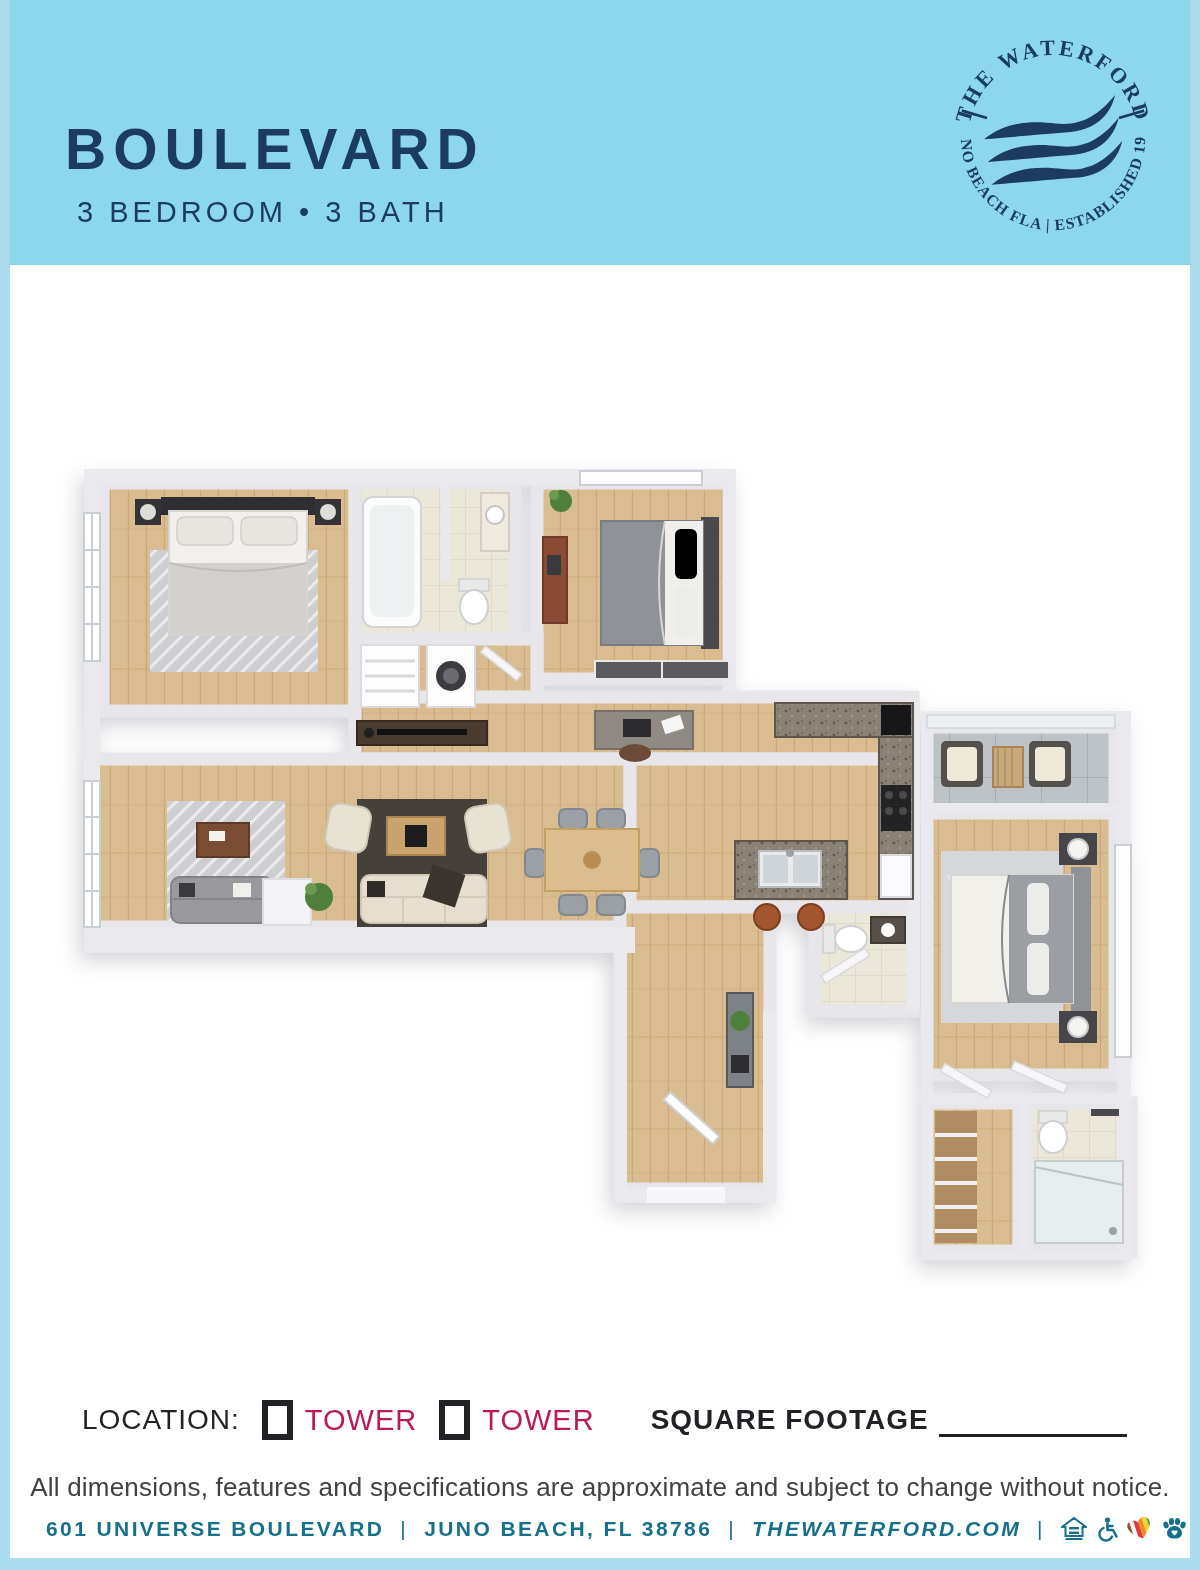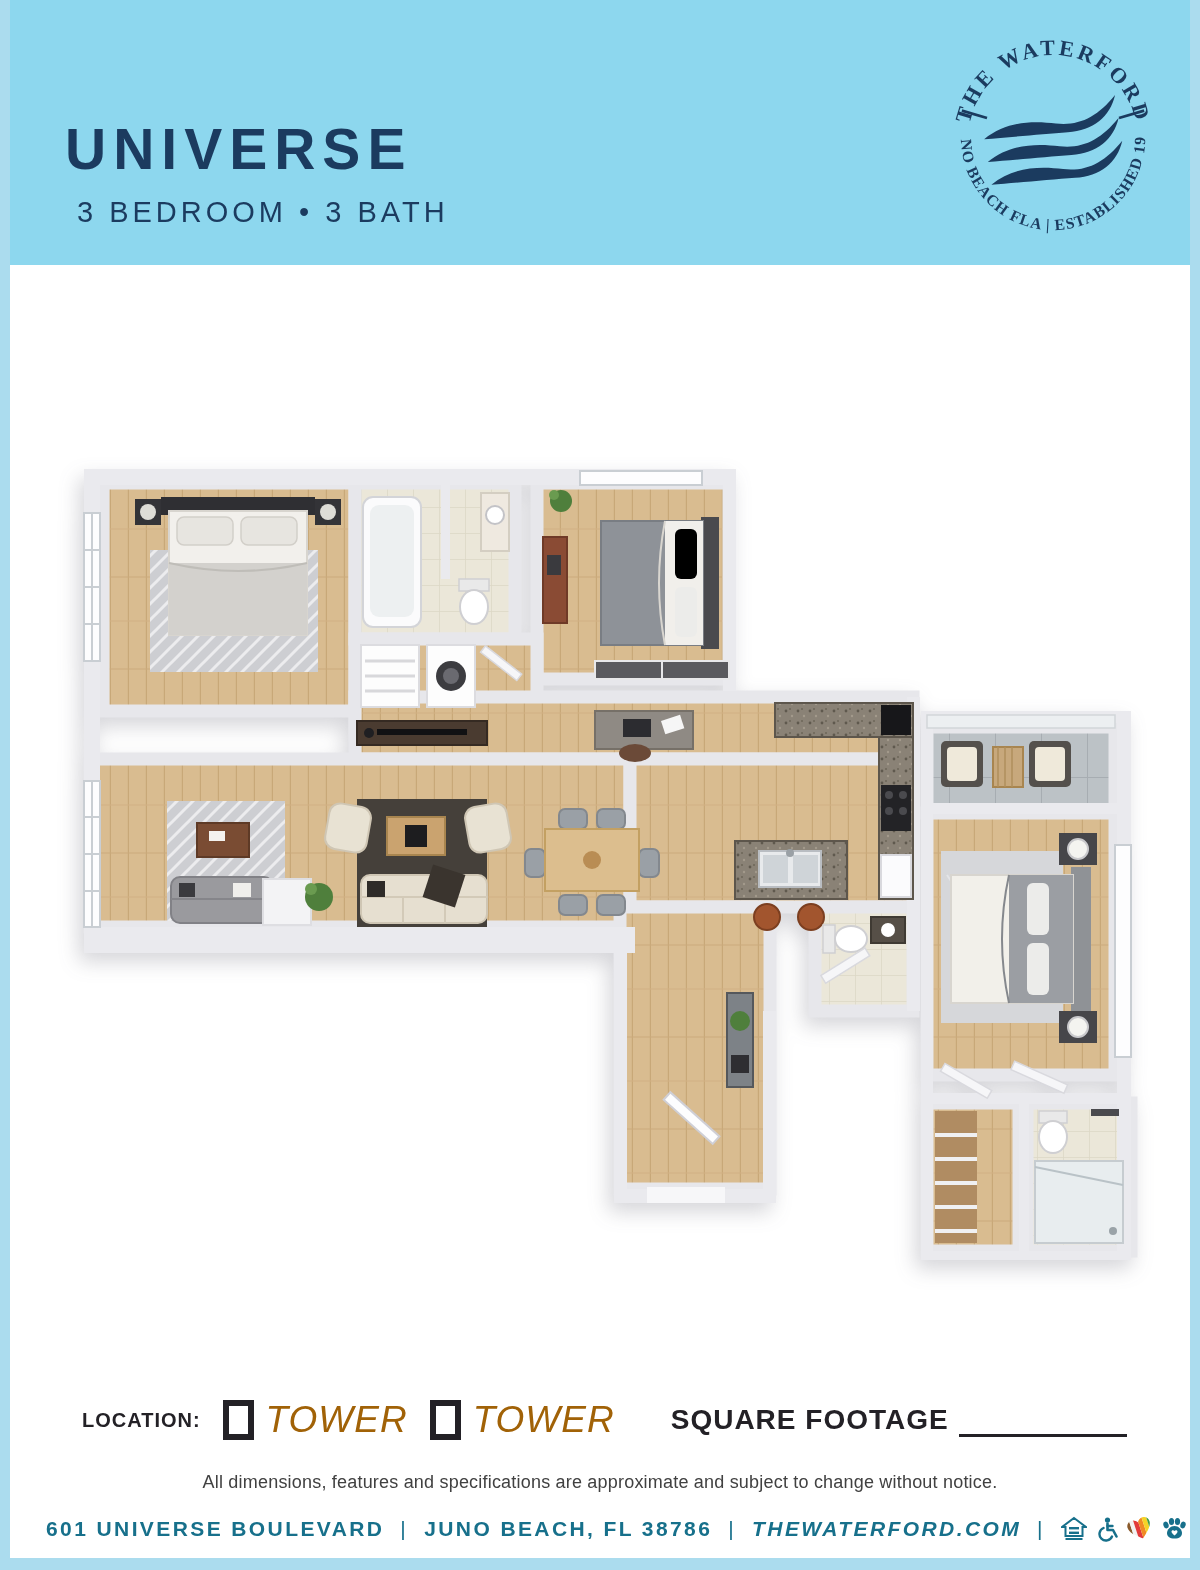--- a/index.html
+++ b/index.html
@@ -16,42 +16,42 @@
   .header{position:absolute; left:0; right:0; top:0; height:265px; background:var(--header-bg);}
   .titleblock{position:absolute; left:55px; top:116px;}
   .title{font-size:57px; font-weight:800; letter-spacing:7px; color:var(--navy);}
   .subtitle{margin-top:14px; font-size:29px; font-weight:400; letter-spacing:4px; color:var(--navy);margin-left:12px;}
   .logo{position:absolute; left:933px; top:30px; width:220px; height:220px;}
   
   .plan{position:absolute; left:65px; top:455px; width:1065px; height:805px;
         filter:drop-shadow(-5px 9px 10px rgba(70,70,85,.22));}
   
   .locrow{position:absolute; left:72px; right:63px; top:1396px; height:48px; display:flex; align-items:center; color:var(--ink);}
-  .loclabel{font-size:20px; font-weight:700; letter-spacing:1px;}
+  .loclabel{font-size:28px; font-weight:400; letter-spacing:1px;}
   .chk{width:31px; height:40px; border:6px solid var(--ink); background:#fff; margin:0 12px 0 22px; display:inline-block;}
-  .optlabel{font-size:37px; font-weight:400; letter-spacing:1px; color:#a16207;font-style:italic;}
+  .optlabel{font-size:29px; font-weight:400; letter-spacing:1px; color:#be185d;}
   .sqft{font-size:28px; font-weight:800; letter-spacing:1px; margin-left:56px;}
   .sqline{flex:1 1 auto; border-bottom:3px solid var(--ink); margin:0 0 7px 10px; align-self:flex-end; height:30px;}
   
-  .disclaimer{position:absolute; left:0; right:0; top:1472px; text-align:center; font-size:18px; color:var(--gray); letter-spacing:.2px;}
+  .disclaimer{position:absolute; left:0; right:0; top:1472px; text-align:center; font-size:26px; color:var(--gray); letter-spacing:.2px;}
   .footer{position:absolute; left:0; right:0; top:1516px; display:flex; justify-content:center; align-items:center;
           color:var(--footer); font-size:21px; font-weight:700; letter-spacing:2.4px; white-space:nowrap;margin-left:32px;}
   .footer .sep{margin:0 16px; font-weight:400;}
   .footer .site{font-weight:800;font-style:italic;}
   .ficons{display:inline-flex; gap:7px; align-items:center;}
   .ficons svg{display:block;}
 </style>
 </head>
 <body>
 
 <div class="page">
 
   <div class="header">
     <div class="titleblock">
-      <div class="title">UNIVERSE</div>
+      <div class="title">BOULEVARD</div>
       <div class="subtitle">3 BEDROOM • 3 BATH</div>
     </div>
 
     <svg class="logo" viewBox="0 0 210 210">
       <defs>
         <path id="arcTop" d="M 24,105 A 81,81 0 0 1 186,105"></path>
         <path id="arcBot" d="M 17,103 A 88,88 0 0 0 193,103"></path>
       </defs>
       <g fill="#1b3b5f">
         <text font-family="Liberation Serif, serif" font-size="21" font-weight="700" letter-spacing="3">

